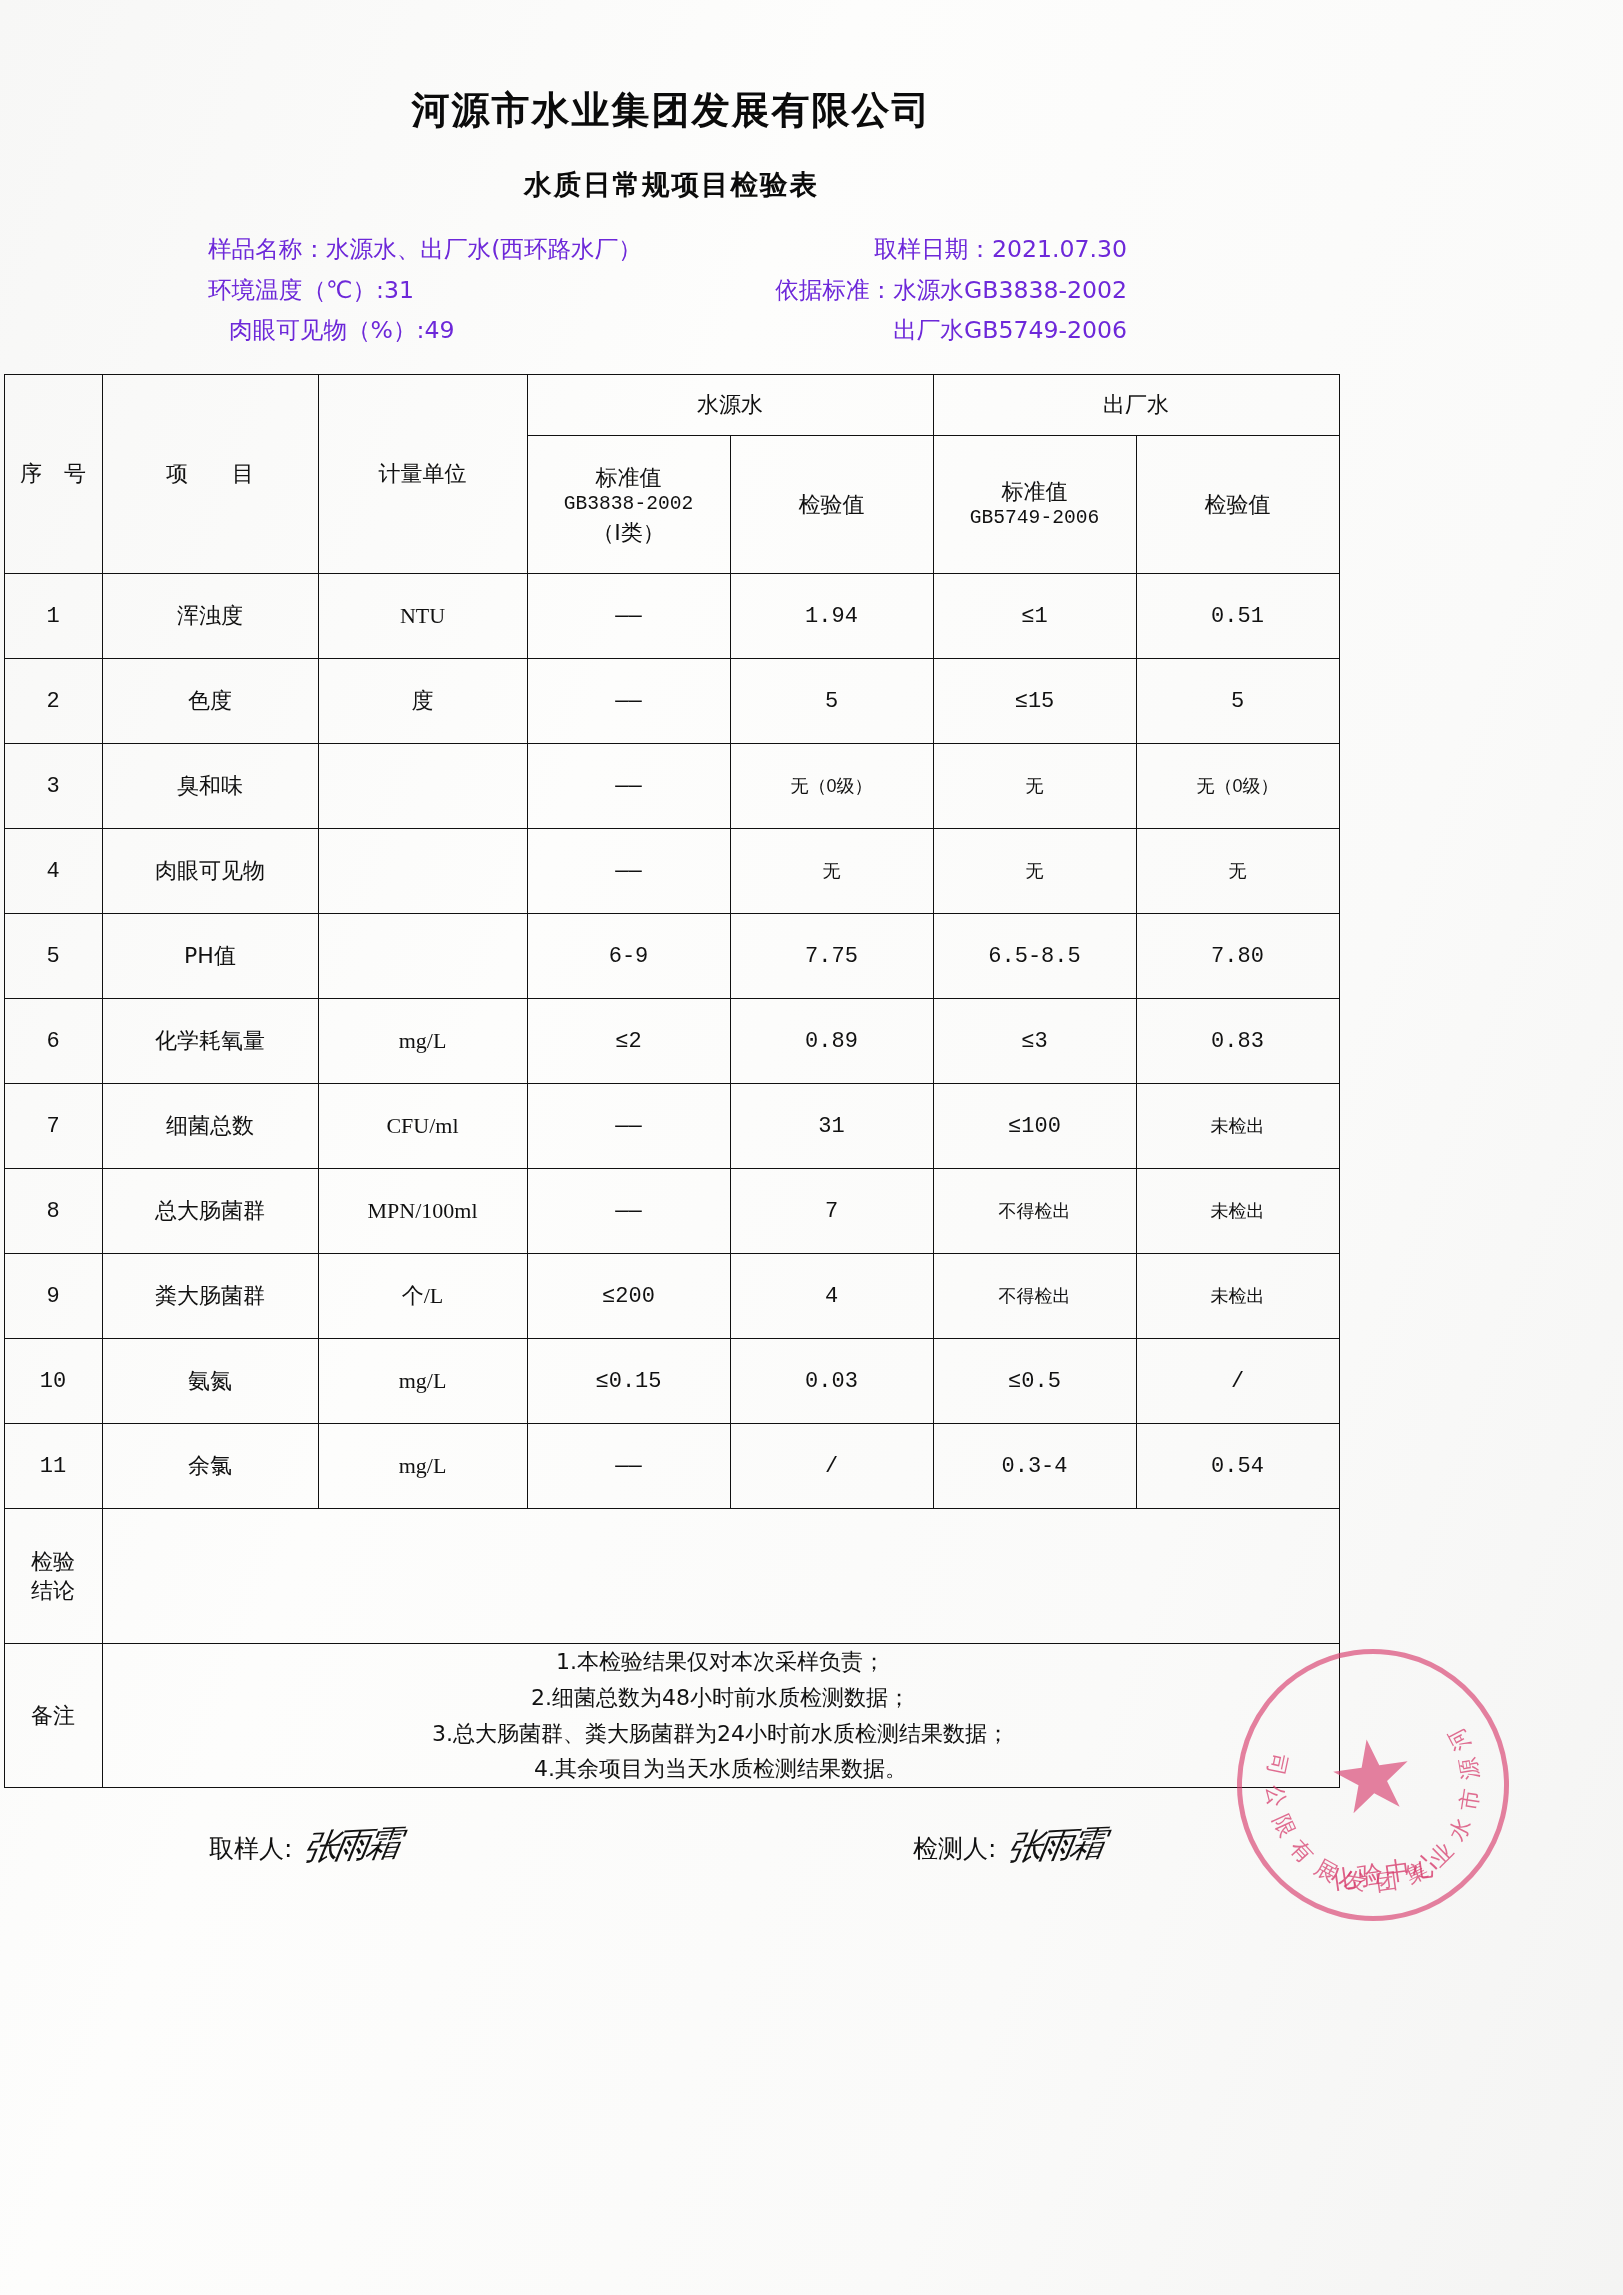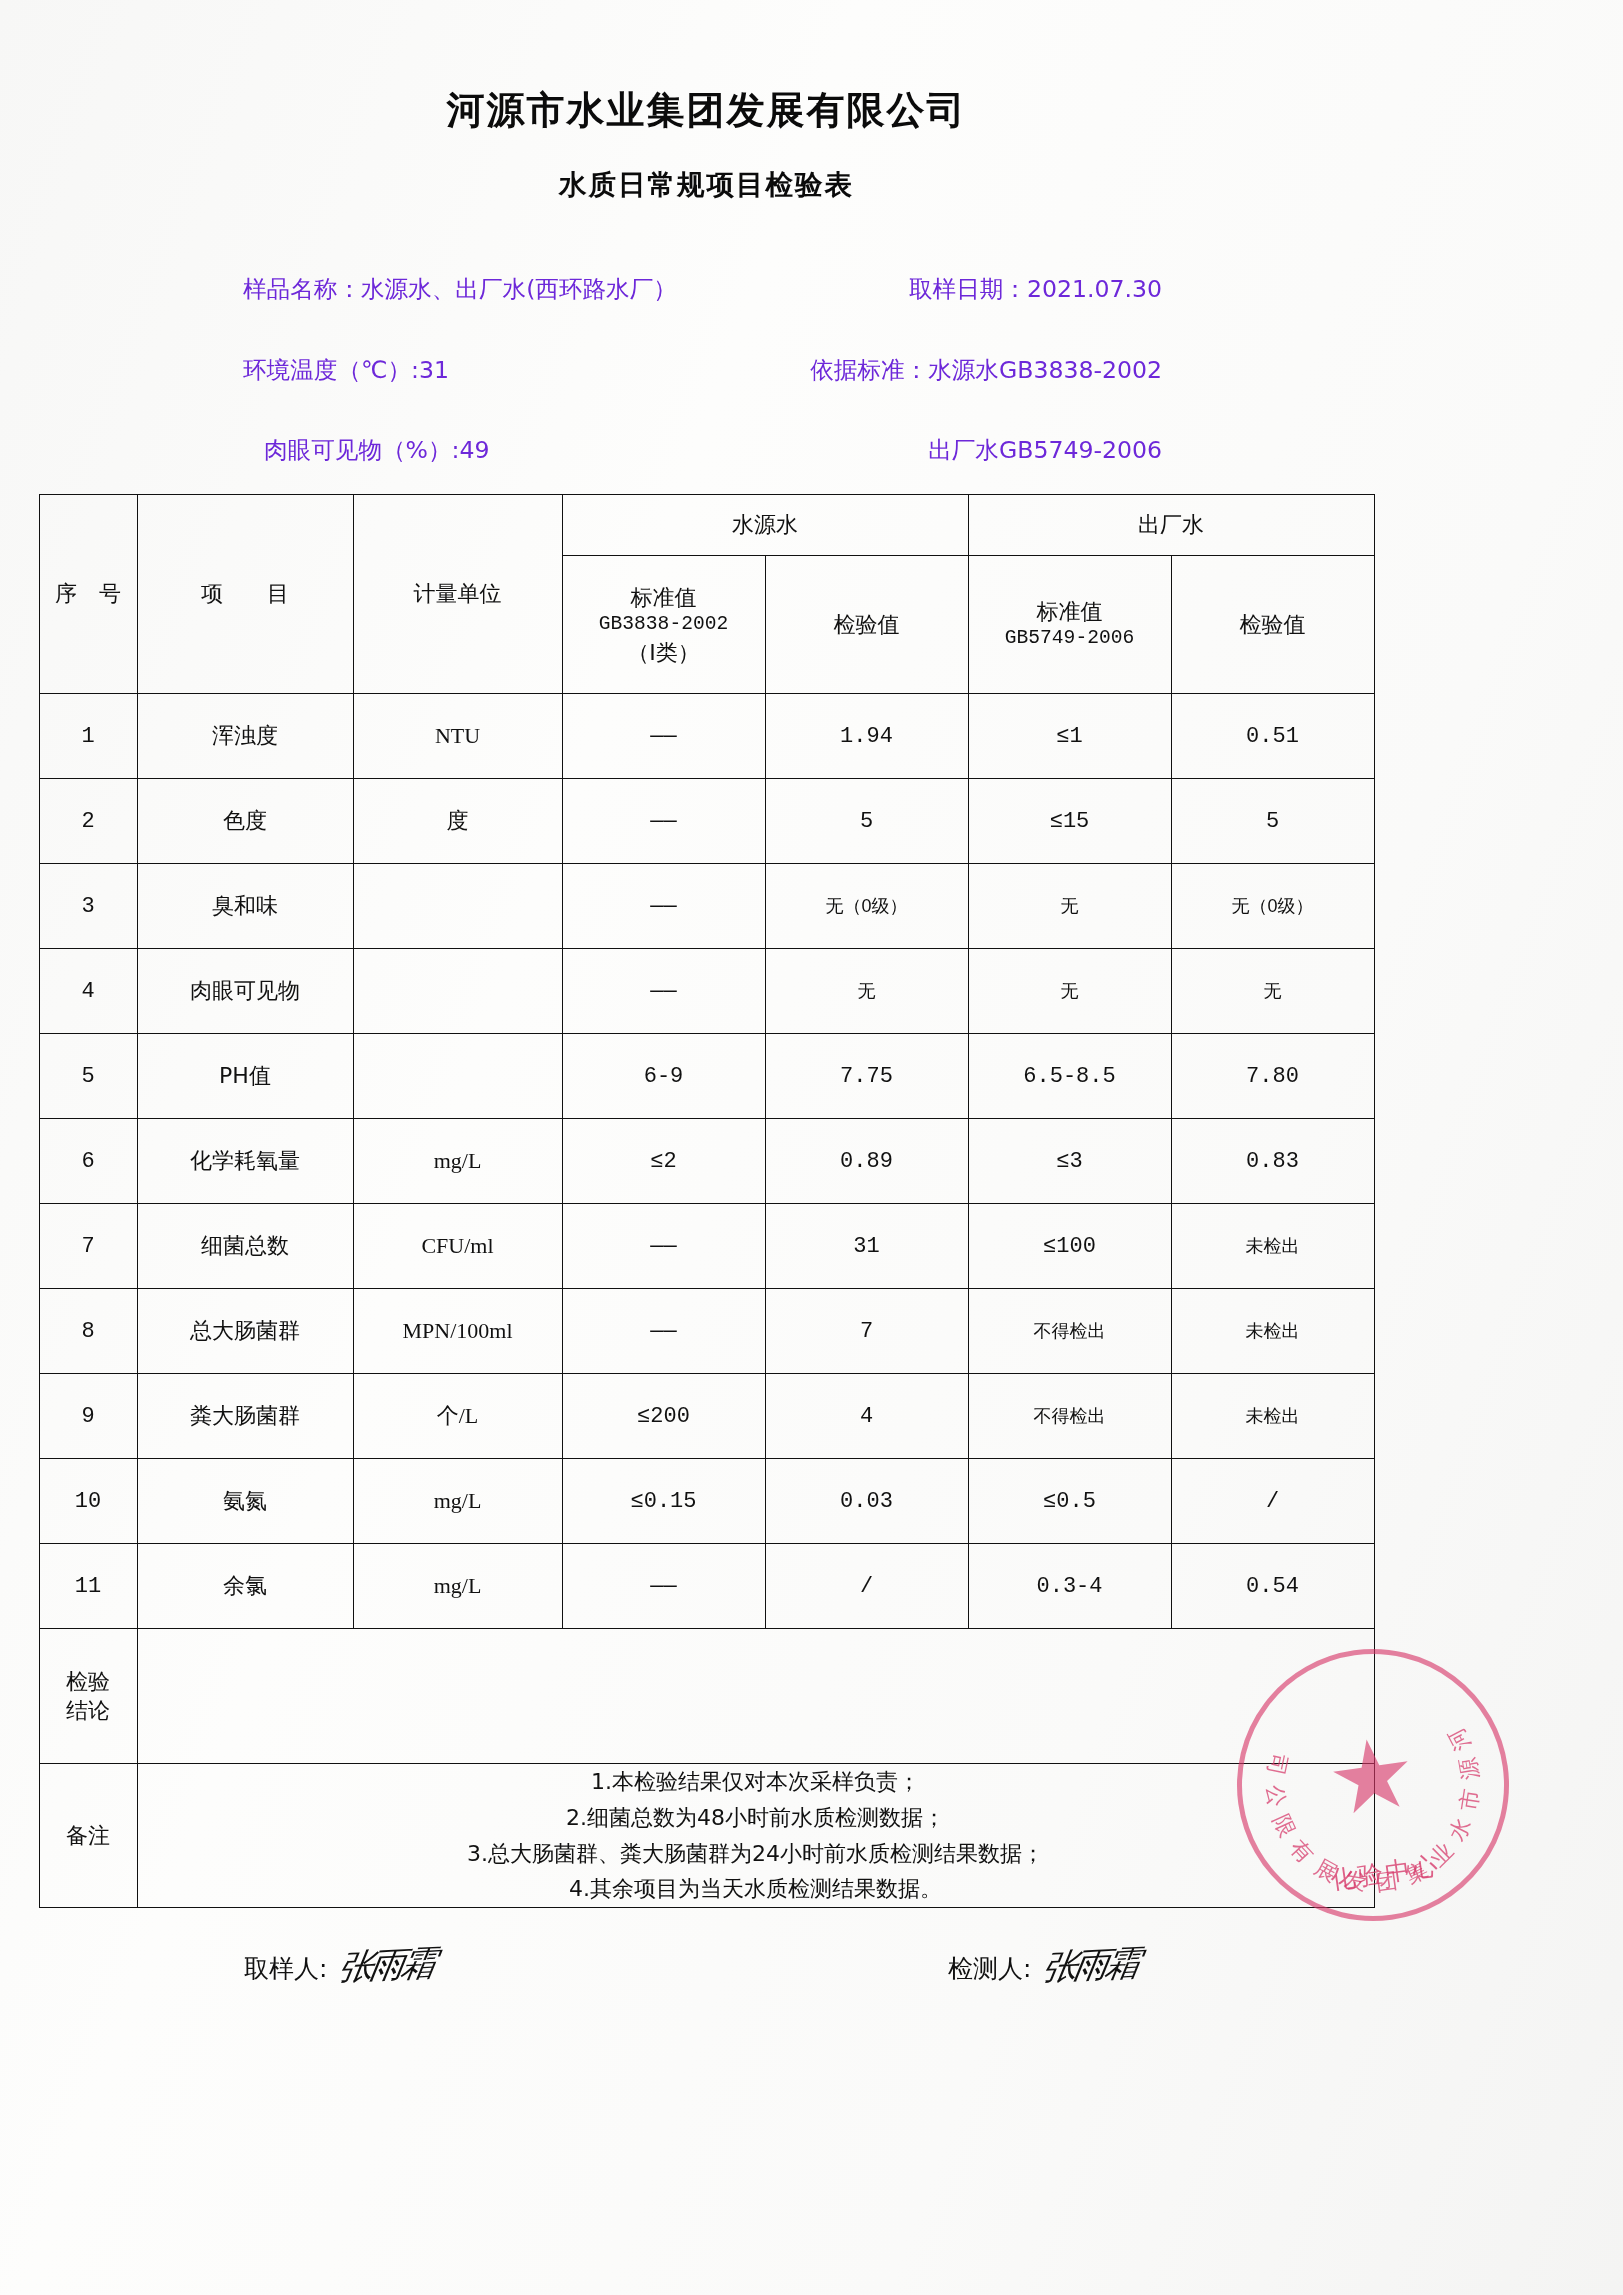--- a/index.html
+++ b/index.html
@@ -26,21 +26,20 @@
   .paper-shade {
     position: absolute;
     left: 0; top: 0; right: 0; bottom: 0;
     background: linear-gradient(110deg, #f7f7f6 0%, #fdfdfc 35%, #fafaf9 70%, #f4f4f3 100%);
     pointer-events: none;
   }
   .content {
     position: absolute;
     left: 0; top: 0;
     width: 1343px;
-    padding-left: 35px;
   }
 
   .title-main {
     text-align: center;
     font-family: "DejaVu Sans", "Liberation Sans", sans-serif;
     font-weight: bold;
     font-size: 38px;
     letter-spacing: 2px;
     margin-top: 85px;
     color: #0b0b0b;
@@ -67,21 +66,20 @@
     align-items: baseline;
   }
   .meta-left {
     padding-left: 208px;
     white-space: nowrap;
   }
   .meta-right {
     margin-left: auto;
     padding-right: 216px;
     white-space: nowrap;
-    margin-top: 40px;
   }
   .meta-row.indent .meta-left { padding-left: 229px; }
 
   table.report {
     border-collapse: collapse;
     margin: 23.6px auto 0 auto;
     width: 1335px;
     table-layout: fixed;
     font-family: "DejaVu Sans", "Liberation Sans", sans-serif;
   }

